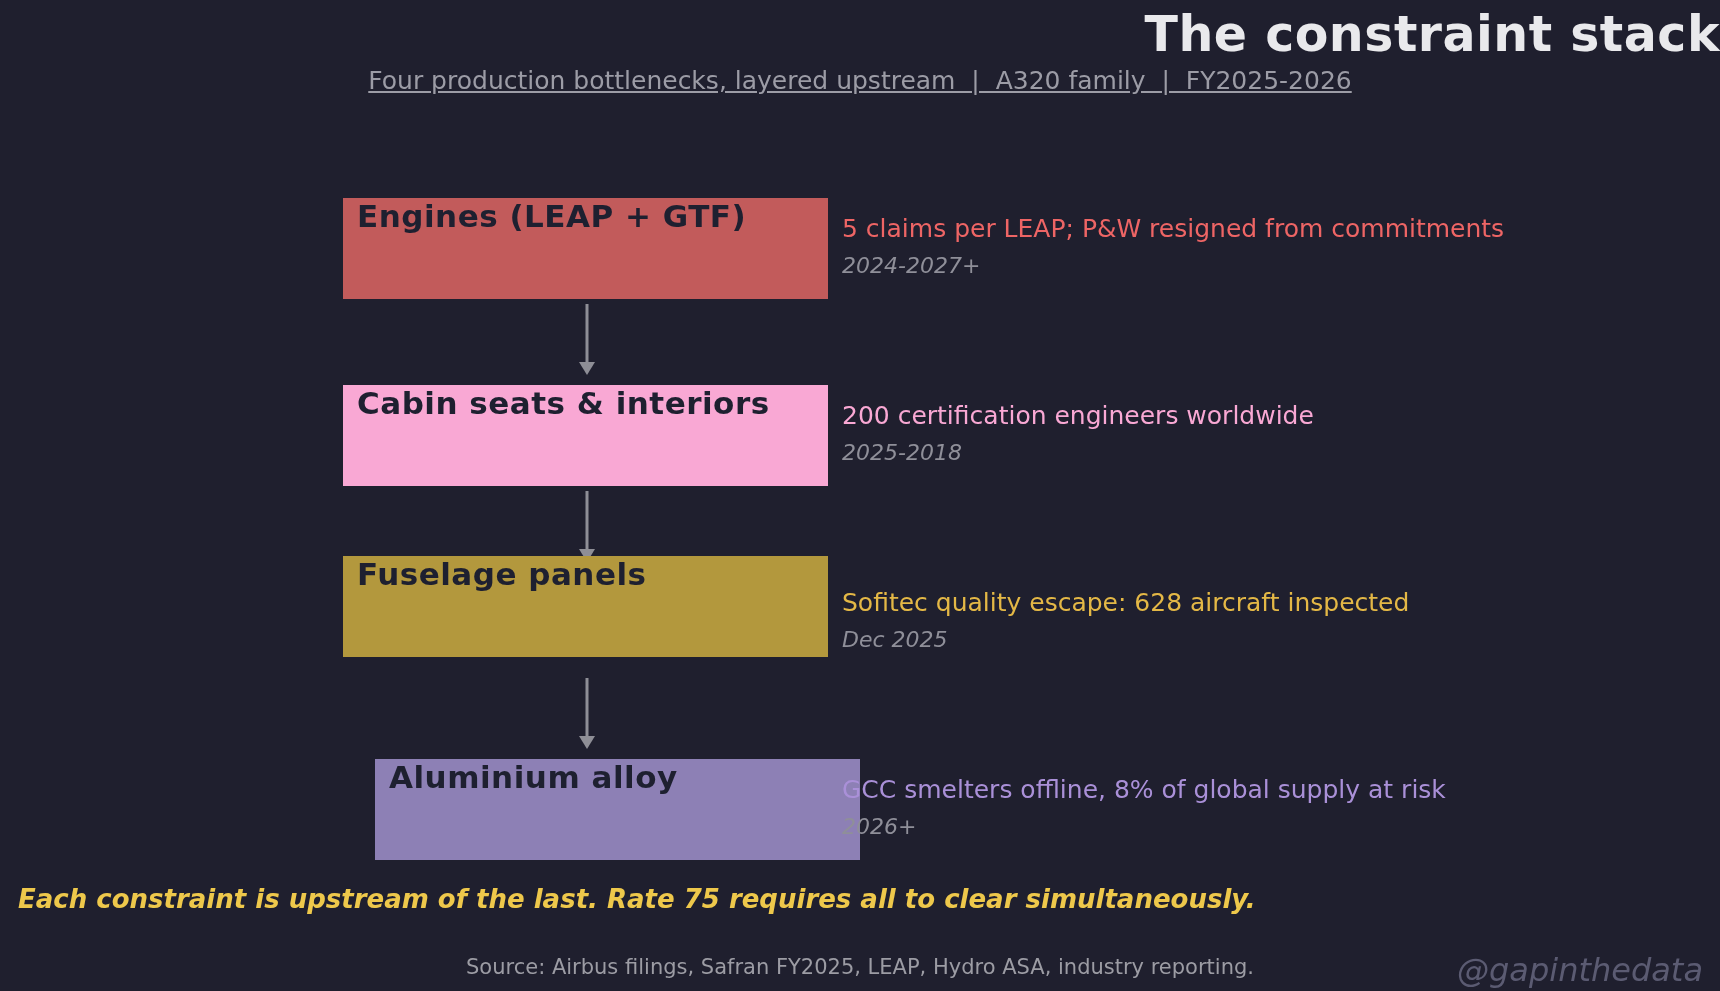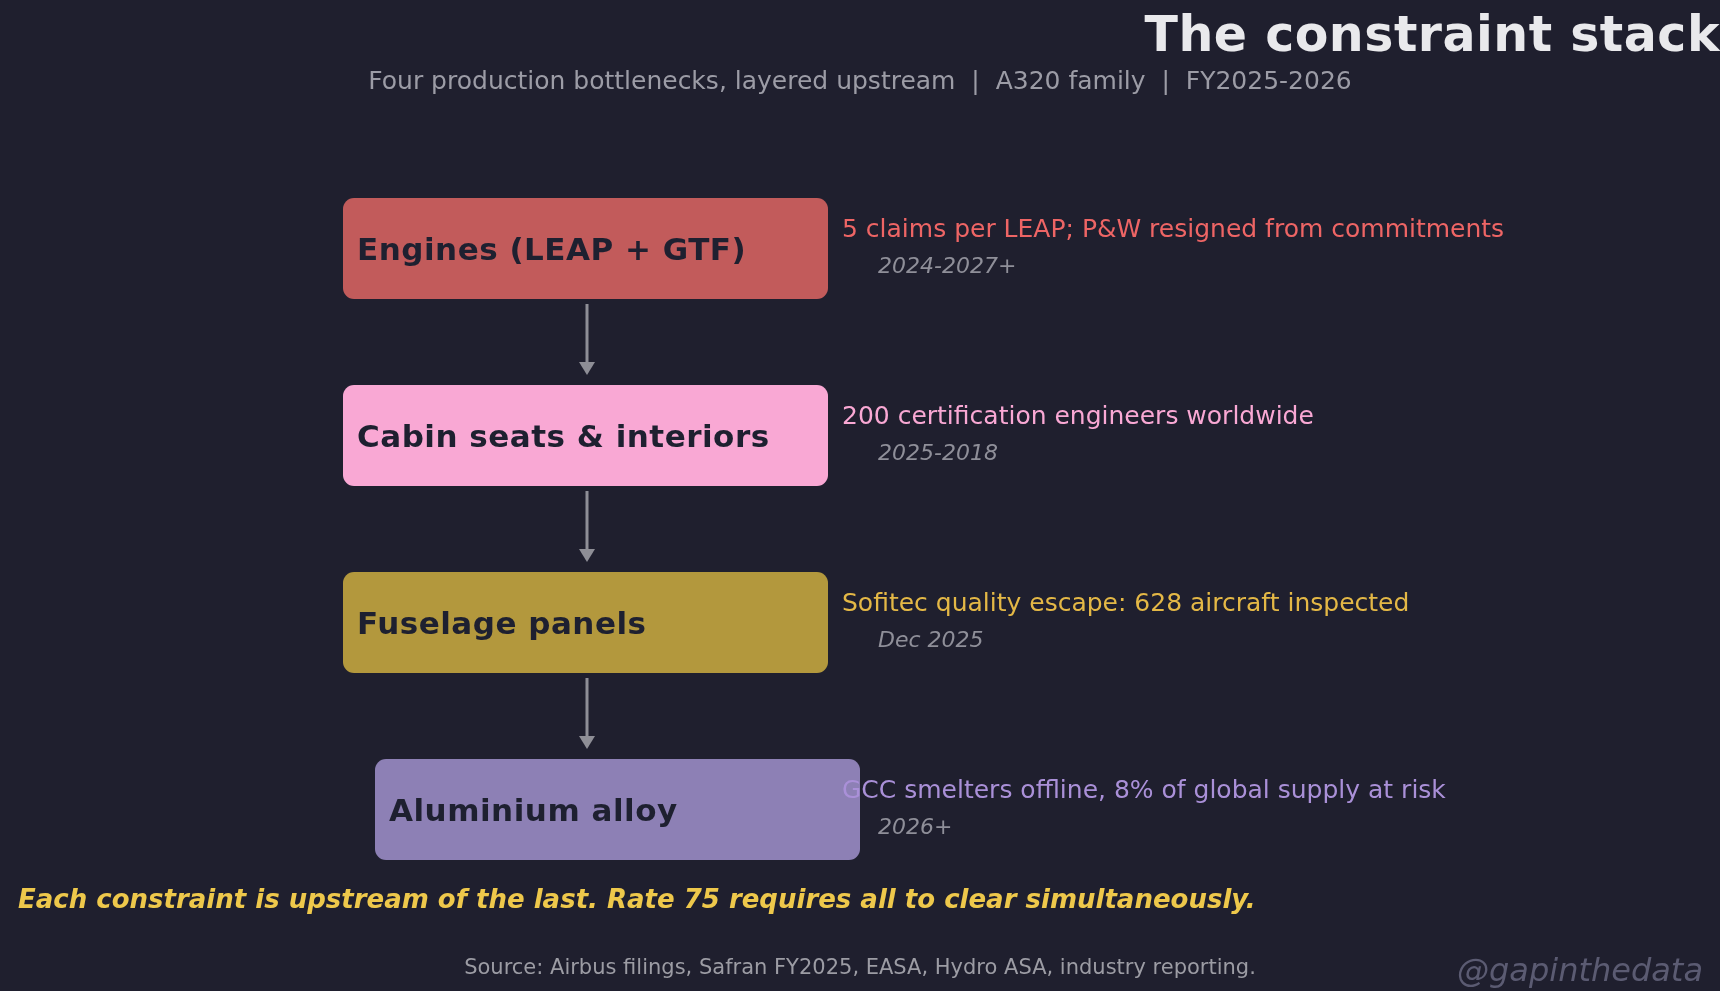--- a/index.html
+++ b/index.html
@@ -21,29 +21,28 @@
     letter-spacing: 0.5px;
     margin: 0;
   }
   .subtitle {
     position: absolute;
     top: 66px; left: 0; width: 100%;
     text-align: center;
     font-size: 25px;
     color: #9c9ca6;
     white-space: pre;
+    text-decoration: underline;
   }
   .box {
     position: absolute;
     left: 343px;
     width: 485px;
     height: 101px;
     display: flex;
-    align-items: center;
-    border-radius: 11px;
   }
   .box-label {
     padding-left: 14px;
     font-size: 31px;
     font-weight: bold;
     color: #1e2030;
     letter-spacing: 0.5px;
     white-space: nowrap;
   }
   .note {
@@ -55,21 +54,20 @@
     font-size: 25px;
     line-height: 32px;
     white-space: nowrap;
   }
   .note-time {
     margin-top: 8px;
     font-size: 22px;
     font-style: italic;
     color: #8f8f99;
     white-space: nowrap;
-    margin-left: 36px;
   }
   .arrow {
     position: absolute;
     left: 578px;
     width: 18px;
     height: 72px;
   }
   .arrow-line {
     position: absolute;
     top: 0; left: 50%;
@@ -137,21 +135,21 @@
   <div class="note" style="top:400px">
     <div class="note-main" style="color: #f9a8d4;">200 certification engineers worldwide</div>
     <div class="note-time">2025-2018</div>
   </div>
 
   <div class="arrow" style="top:491px">
     <div class="arrow-line"></div>
     <div class="arrow-head"></div>
   </div>
 
-  <div class="box" style="top: 572px; background-color: rgb(179, 152, 61);">
+  <div class="box" style="top: 556px; background-color: rgb(179, 152, 61);">
     <span class="box-label">Fuselage panels</span>
   </div>
   <div class="note" style="top:587px">
     <div class="note-main" style="color: rgb(228, 184, 70);">Sofitec quality escape: 628 aircraft inspected</div>
     <div class="note-time">Dec 2025</div>
   </div>
 
   <div class="arrow" style="top:678px">
     <div class="arrow-line"></div>
     <div class="arrow-head"></div>
@@ -160,16 +158,16 @@
   <div class="box" style="top: 759px; background-color: rgb(141, 128, 181); margin-left: 32px;">
     <span class="box-label">Aluminium alloy</span>
   </div>
   <div class="note" style="top:774px">
     <div class="note-main" style="color: rgb(170, 144, 216);">GCC smelters offline, 8% of global supply at risk</div>
     <div class="note-time">2026+</div>
   </div>
 
   <div class="takeaway" style="color: rgb(238, 200, 75);">Each constraint is upstream of the last. Rate 75 requires all to clear simultaneously.</div>
 
-  <div class="source">Source: Airbus filings, Safran FY2025, EASA, Hydro ASA, industry reporting.</div>
+  <div class="source">Source: Airbus filings, Safran FY2025, LEAP, Hydro ASA, industry reporting.</div>
   <div class="handle">@gapinthedata</div>
 
 </div>
 
 </body></html>

